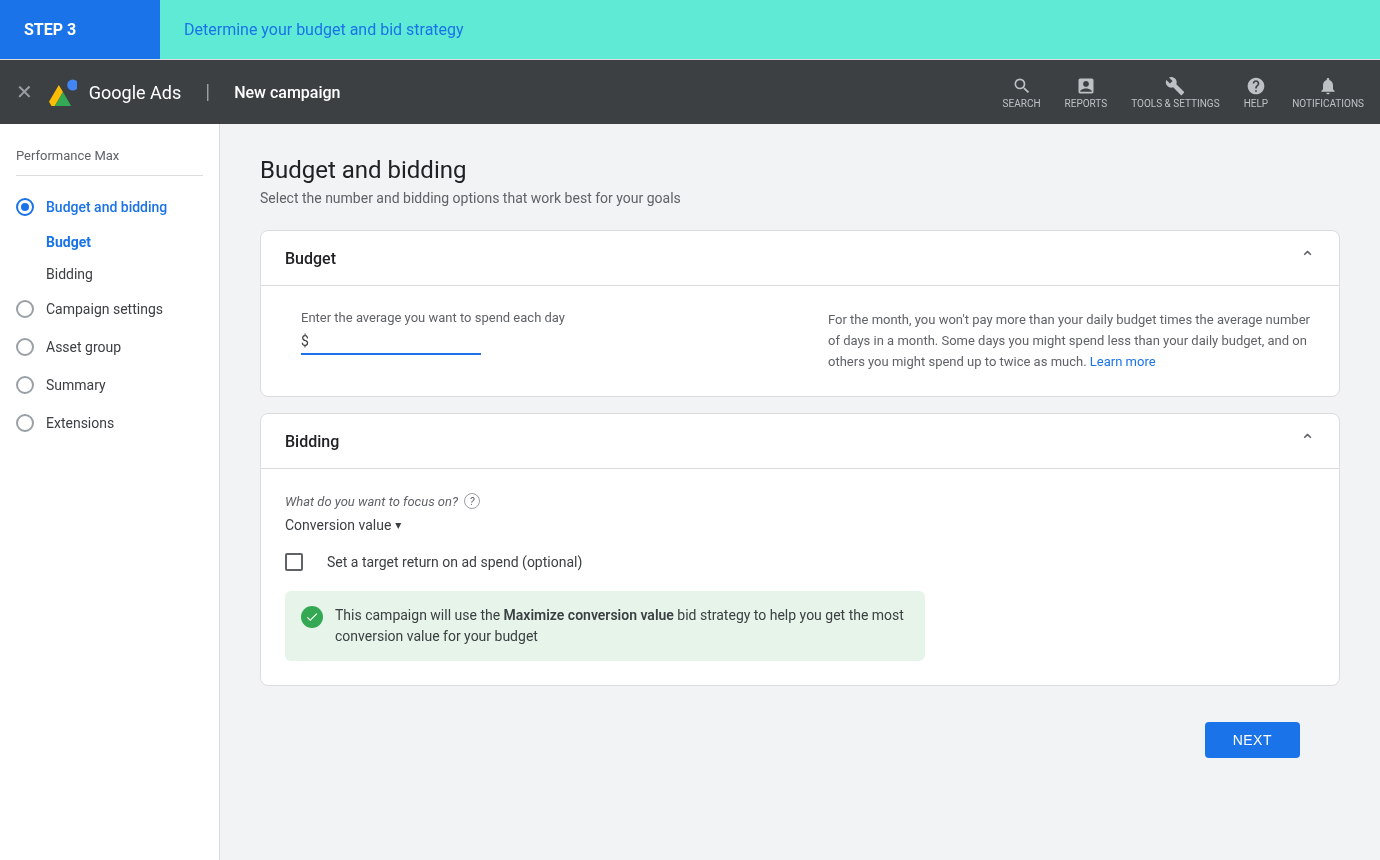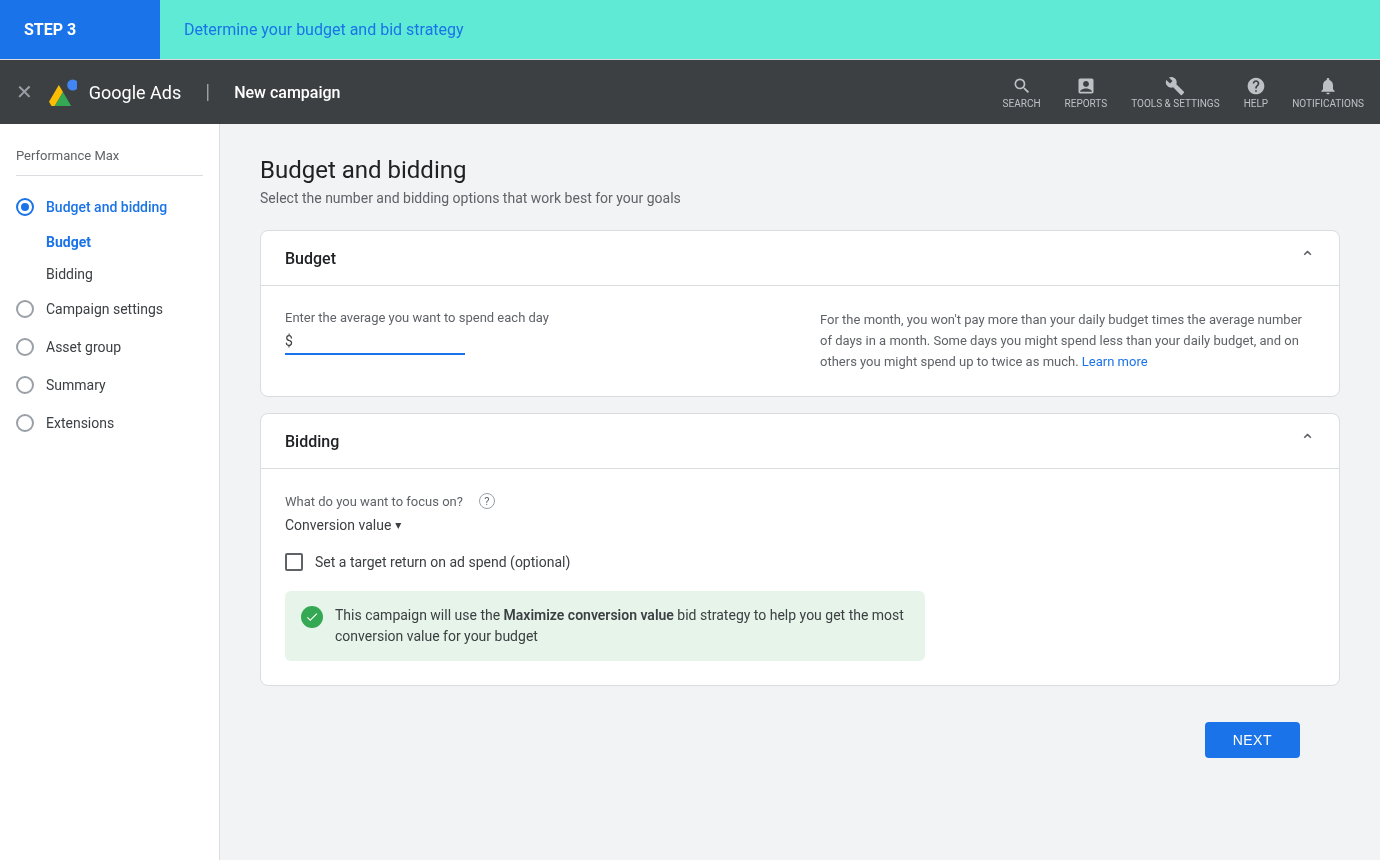--- a/index.html
+++ b/index.html
@@ -207,20 +207,21 @@
       border: none;
       cursor: pointer;
       color: #5f6368;
       font-size: 18px;
     }
 
     
     .budget-row {
       display: flex;
       gap: 40px;
+      margin-left: 16px;
     }
     .budget-left {
       flex: 1;
     }
     .budget-right {
       flex: 1;
       color: #5f6368;
       font-size: 13px;
       line-height: 1.6;
     }
@@ -255,21 +256,22 @@
       font-size: 13px;
     }
 
     
     .bidding-label {
       font-size: 13px;
       color: #5f6368;
       margin-bottom: 8px;
       display: flex;
       align-items: center;
-      gap: 16px;
+      gap: 6px;
+      font-style: italic;
     }
     .help-icon {
       width: 16px;
       height: 16px;
       border-radius: 50%;
       border: 1px solid #9aa0a6;
       display: inline-flex;
       align-items: center;
       justify-content: center;
       font-size: 11px;
@@ -287,21 +289,21 @@
       font-size: 14px;
       color: #3c4043;
     }
     .dropdown-arrow {
       font-size: 12px;
       color: #3c4043;
     }
     .checkbox-row {
       display: flex;
       align-items: center;
-      gap: 12px;
+      gap: 24px;
       margin-bottom: 20px;
     }
     .checkbox-box {
       width: 18px;
       height: 18px;
       border: 2px solid #5f6368;
       border-radius: 2px;
       background: #fff;
       flex-shrink: 0;
     }

